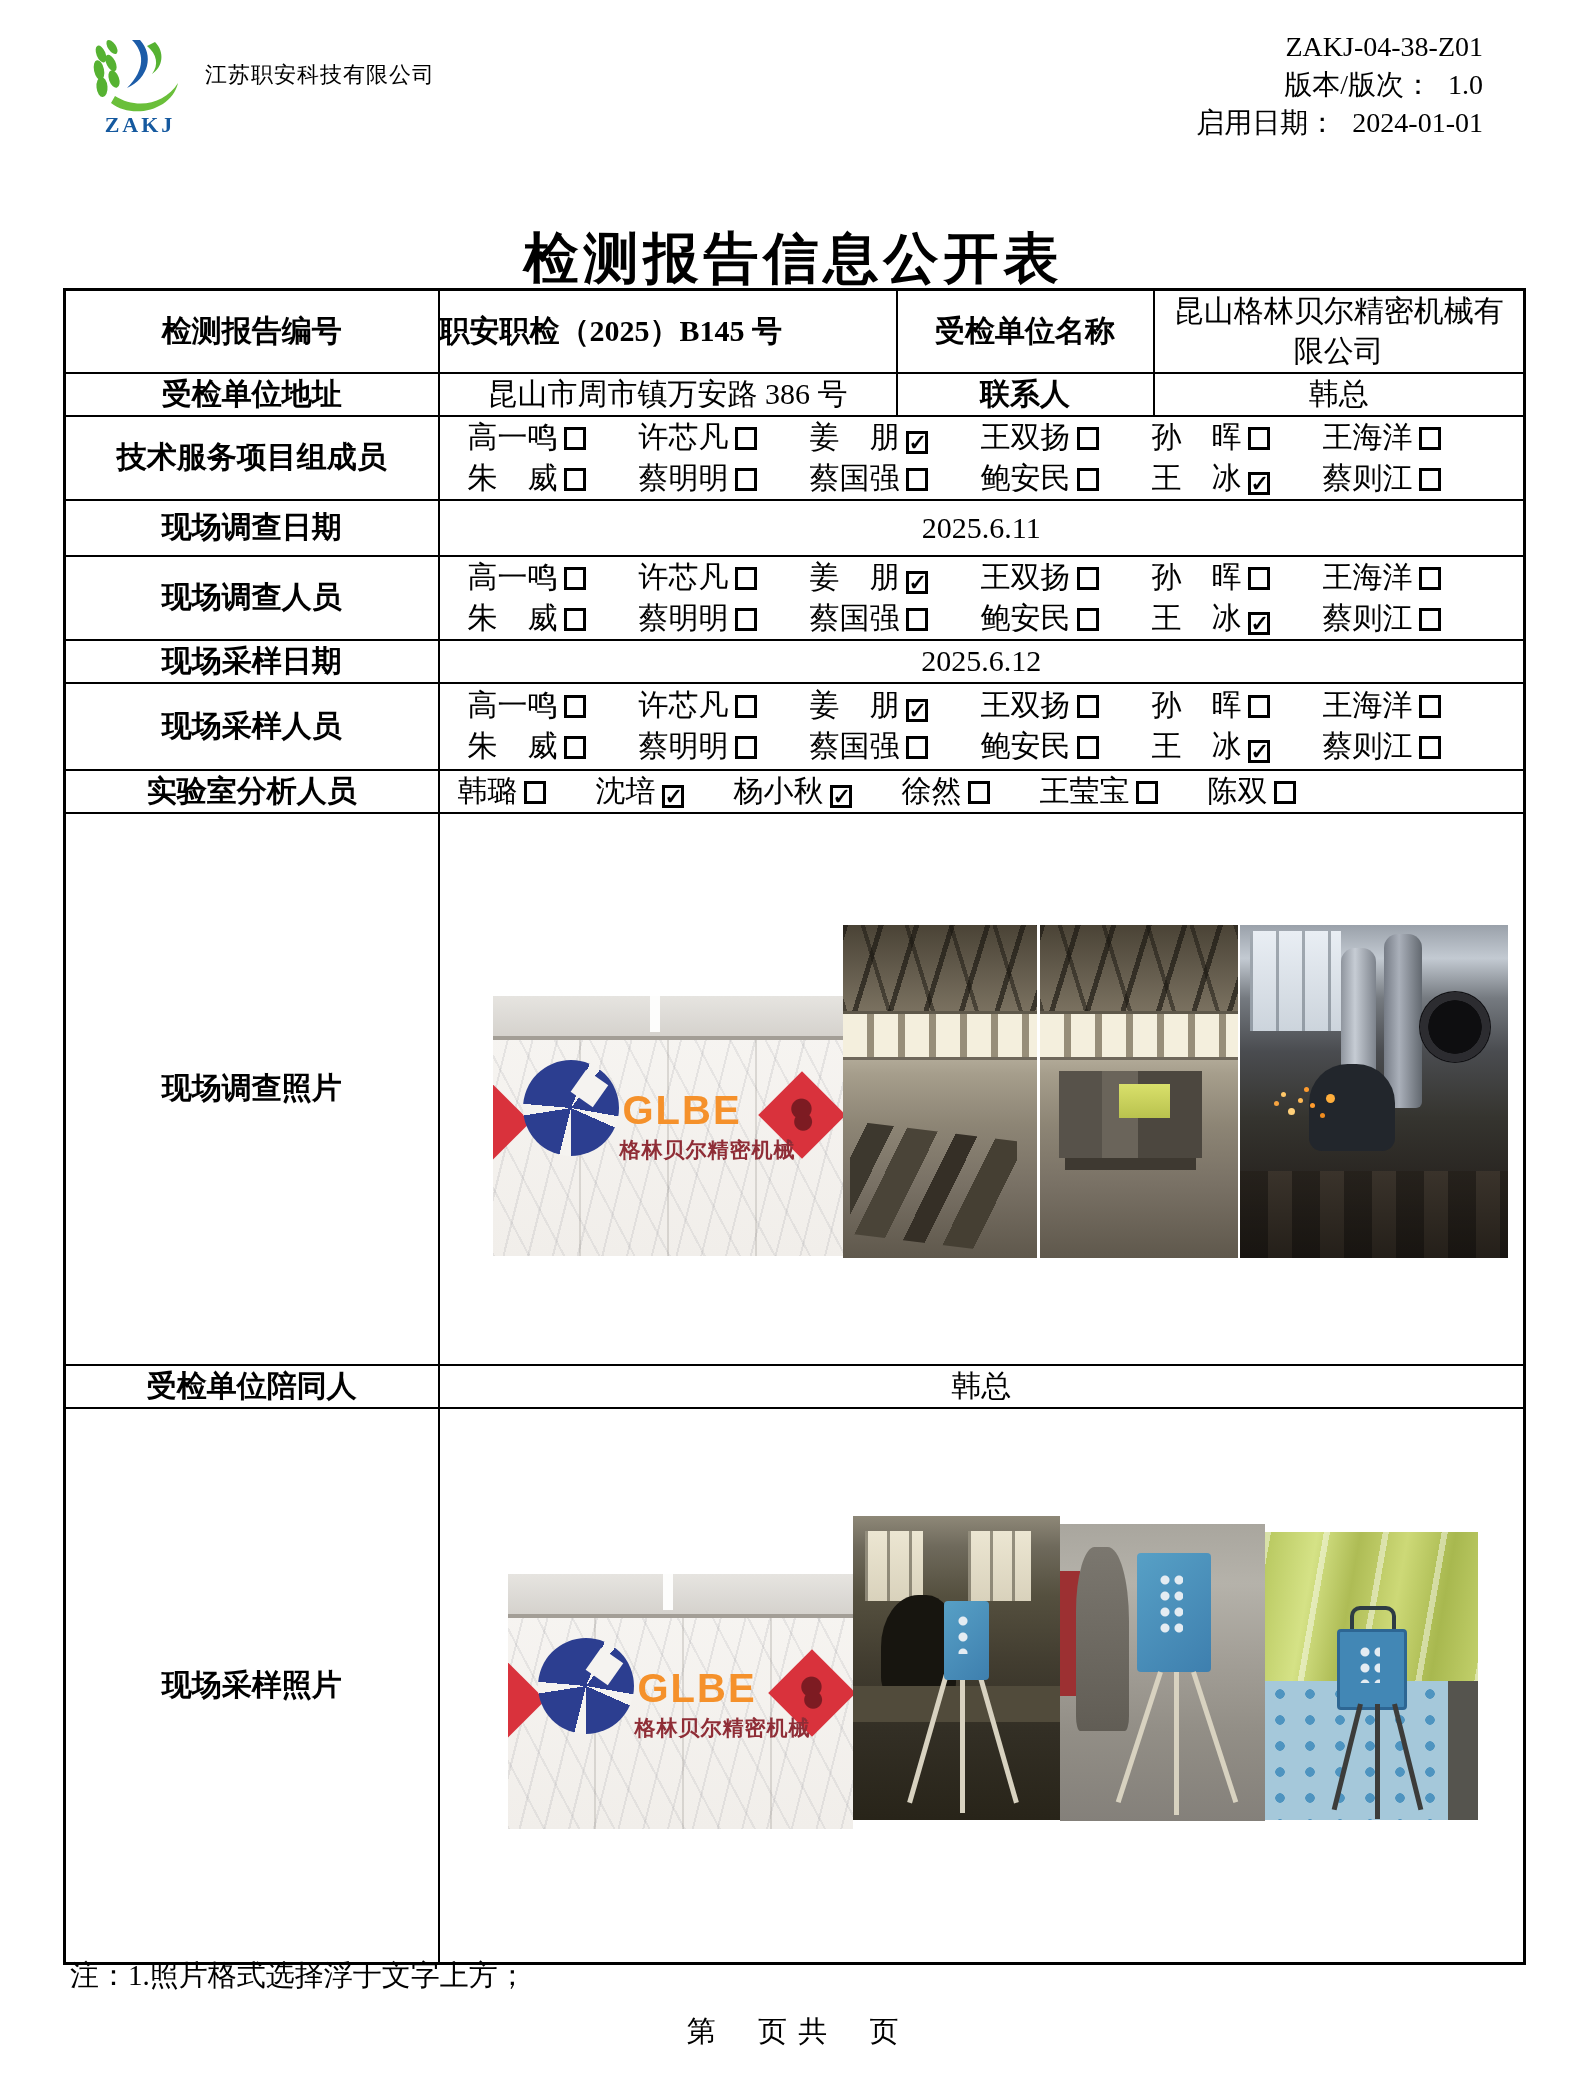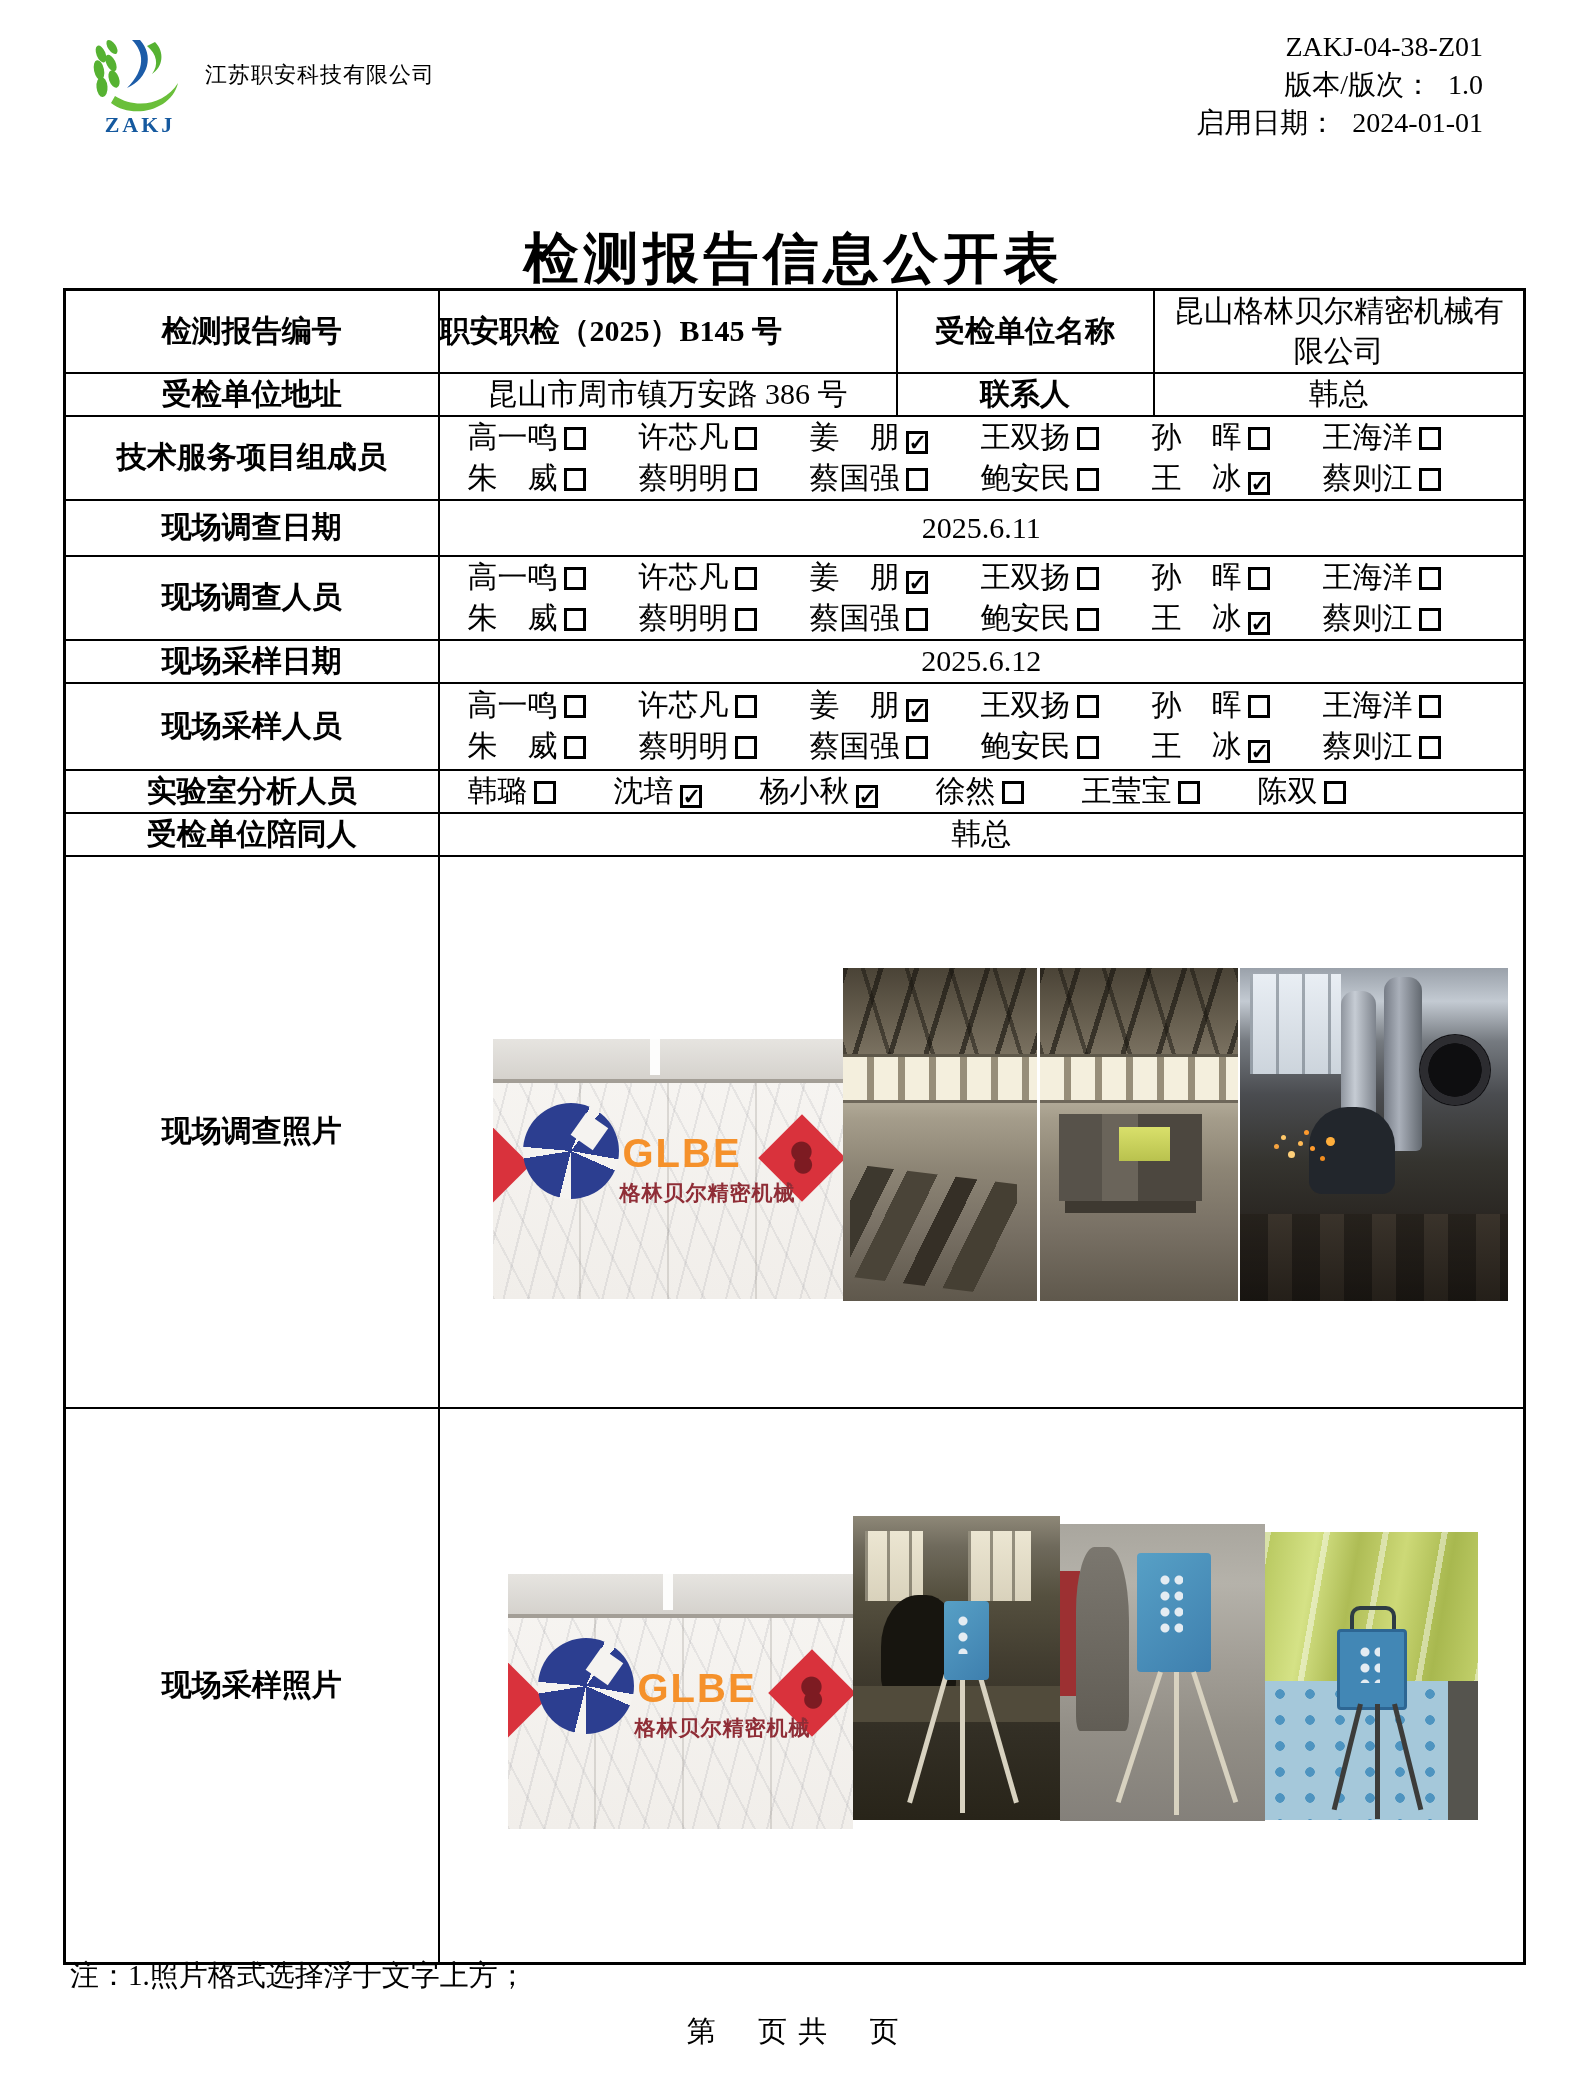--- a/index.html
+++ b/index.html
@@ -26,21 +26,21 @@
     border-collapse:collapse; table-layout:fixed; }
   table.main td { border:2px solid #000; font-size:30px; padding:0; vertical-align:middle; }
   table.main { border:3px solid #000; }
   td.lab-l { font-weight:700; text-align:center; }
   td.val-b { font-weight:700; text-align:left; padding-left:12px; }
   td.val-c { text-align:center; }
   .wrapblock { max-width:346px; margin:0 auto; text-align:center; line-height:40px; }
   
   .team-line { height:50%; display:grid; grid-template-columns:repeat(6,171px);
     align-items:center; padding-left:10px; }
-  .lab-line { display:flex; gap:40px; align-items:flex-end; padding-left:10px; }
+  .lab-line { display:flex; gap:32px; align-items:flex-end; }
   .member { white-space:nowrap;margin-left:18px; }
   .cb { display:inline-block; width:16px; height:17px; border:3px solid #000;
     margin-left:6px; vertical-align:-3px; text-align:center;
     font-weight:700; font-size:22px; line-height:17px; }
   
   td.photo-cell { position:relative; }
   .ph { position:absolute; overflow:hidden; }
   
   .ph-glbe { background:
       repeating-linear-gradient(90deg, transparent 0 86px, rgba(120,115,108,.22) 86px 88px),
@@ -279,25 +279,20 @@
         <div class="lab-line">
               <span class="member"><span>韩璐</span><span class="cb"></span></span>
               <span class="member"><span>沈培</span><span class="cb checked">✓</span></span>
               <span class="member"><span>杨小秋</span><span class="cb checked">✓</span></span>
               <span class="member"><span>徐然</span><span class="cb"></span></span>
               <span class="member"><span>王莹宝</span><span class="cb"></span></span>
               <span class="member"><span>陈双</span><span class="cb"></span></span>
             </div>
       </td>
     </tr>
-    <tr style="height:42px">
-      <td class="lab-l">受检单位陪同人</td>
-      <td colspan="3" class="val-c">韩总</td>
-    </tr>
-
     <tr style="height:552px">
       <td class="lab-l">现场调查照片</td>
       <td colspan="3" class="photo-cell">
         <div class="ph ph-glbe" style="left:53px;top:182px;width:350px;height:260px;z-index:2">
           <div class="ceil"></div>
           <div class="shine"></div>
           <div class="dia l"></div>
           <div class="dia r"></div>
           <div class="glogo"></div>
           <div class="gword">GLBE</div>
@@ -319,20 +314,25 @@
           <div class="cyl c1"></div>
           <div class="cyl c2"></div>
           <div class="fan"></div>
           <div class="worker"></div>
           <div class="sparks"></div>
           <div class="bench"></div>
         </div>
       </td>
     </tr>
 
+    <tr style="height:42px">
+      <td class="lab-l">受检单位陪同人</td>
+      <td colspan="3" class="val-c">韩总</td>
+    </tr>
+
     <tr style="height:556px">
       <td class="lab-l">现场采样照片</td>
       <td colspan="3" class="photo-cell">
         <div class="ph ph-glbe" style="left:68px;top:165px;width:345px;height:255px;z-index:2">
           <div class="ceil"></div>
           <div class="shine"></div>
           <div class="dia l"></div>
           <div class="dia r"></div>
           <div class="glogo"></div>
           <div class="gword">GLBE</div>

